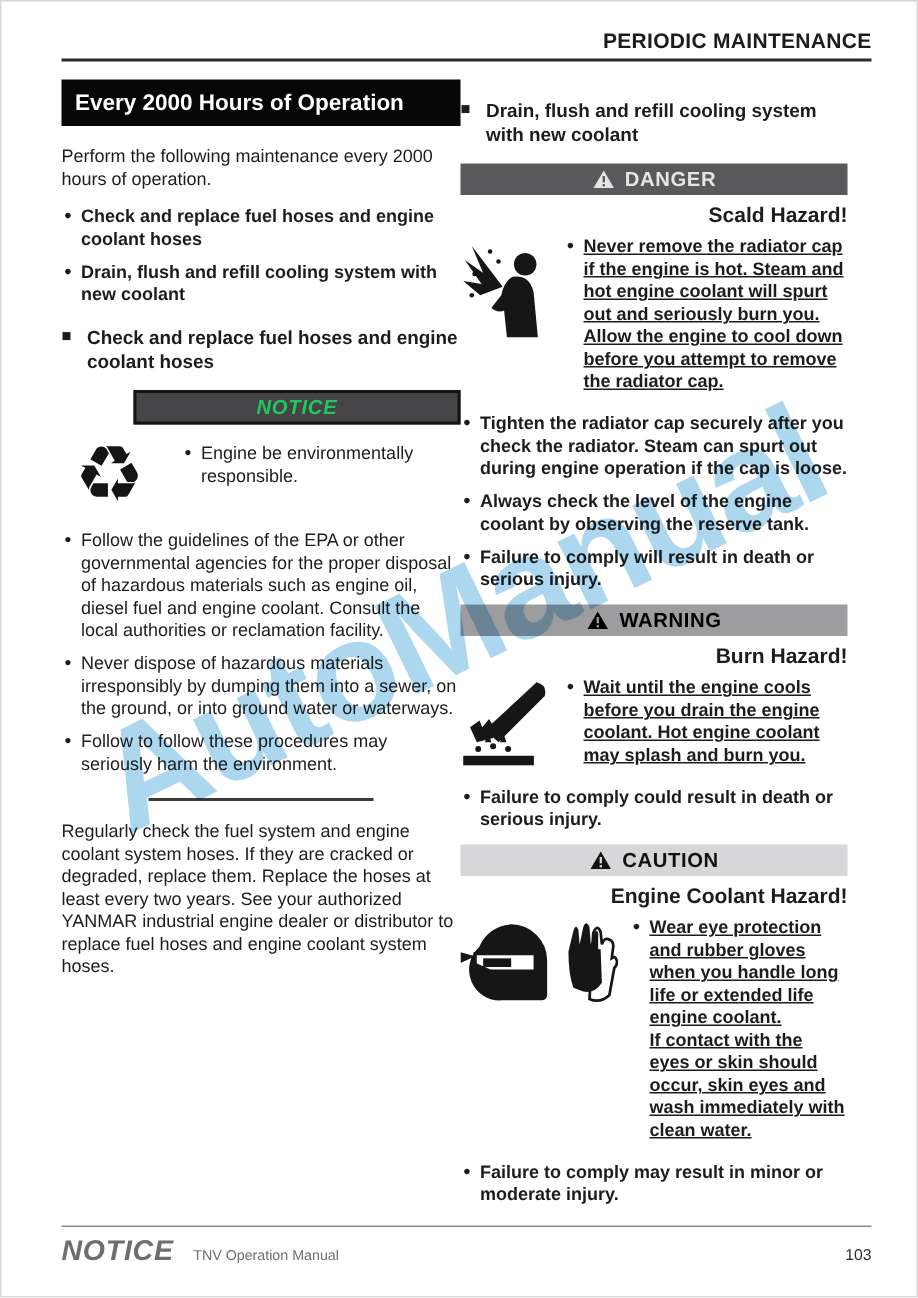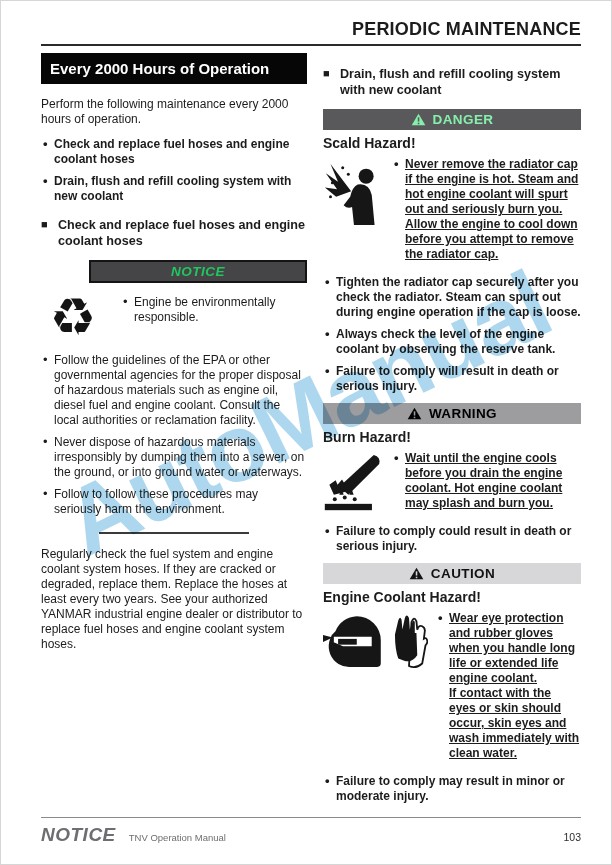--- a/index.html
+++ b/index.html
@@ -11,24 +11,24 @@
   
   .watermark{
     position:absolute;top:358px;left:0;width:612px;text-align:center;
     transform:rotate(-26deg);transform-origin:center;
     font-size:95px;font-weight:bold;letter-spacing:-2px;white-space:nowrap;
     color:rgba(142,199,232,0.72);mix-blend-mode:multiply;
     z-index:3;pointer-events:none;
   }
   
   .header{position:absolute;top:18px;left:40px;right:30px;z-index:1;}
-  .header-title{text-align:right;font-weight:bold;font-size:18px;letter-spacing:.2px;}
+  .header-title{text-align:right;font-weight:bold;font-size:14px;letter-spacing:.2px;}
   .header-rule{margin-top:4px;border-top:2px solid #2a2a2a;}
   
-  .columns{position:absolute;top:52px;left:40px;right:30px;display:flex;gap:16px;z-index:1;}
+  .columns{position:absolute;top:52px;left:40px;right:30px;display:flex;gap:0;z-index:1;}
   .col-left{width:266px;flex:0 0 266px;}
   .col-right{width:258px;flex:0 0 258px;}
   
   p{margin:0;font-size:12px;line-height:1.25;}
   ul{list-style:none;margin:0;padding:0;}
   li.bullet{position:relative;padding-left:13px;margin-bottom:7px;font-size:12px;line-height:1.25;}
   li.bullet::before{content:"\2022";position:absolute;left:2px;top:-1px;font-size:13px;}
   .bold{font-weight:bold;}
   
   .title-box{background:#060606;color:#fff;font-weight:bold;font-size:15px;
@@ -41,27 +41,27 @@
     font-weight:bold;font-style:italic;font-size:13.5px;padding:2px 0;margin-bottom:8px;
     letter-spacing:.5px;margin-left:48px;}
   .notice-row{display:flex;align-items:flex-start;gap:16px;margin:4px 0 10px;}
   .recycle-wrap{flex:0 0 64px;text-align:center;}
   .recycle-wrap::before{content:"\267B";font-size:52px;line-height:1;color:#141414;display:block;}
   .notice-row .nr-text{padding-top:4px;}
   .divider-short{width:150px;border-top:2px solid #3a3a3a;margin:15px auto 13px;}
   
   .hazard-bar{display:flex;justify-content:center;align-items:center;gap:7px;
     font-weight:bold;font-size:13.5px;padding:3px 0;margin:9px 0 5px;letter-spacing:.4px;}
-  .danger-bar{--bar:#59595b;background:var(--bar);color:#86efac;margin-top:6px;}
+  .danger-bar{--bar:#59595b;background:var(--bar);color:#e5e5e5;margin-top:6px;}
   .warning-bar{--bar:#9d9da0;background:var(--bar);color:#000000;}
   .caution-bar{--bar:#d7d7d9;background:var(--bar);color:#121212;}
   .tri{width:15px;height:13px;}
   .tri path{fill:currentColor;}
   .hazard-bar .excl{fill:var(--bar);}
-  .hazard-title{text-align:left;font-weight:bold;font-size:14px;margin:3px 0 6px;}
+  .hazard-title{text-align:right;font-weight:bold;font-size:14px;margin:3px 0 6px;}
   .hazard-row{display:flex;gap:7px;margin-bottom:6px;}
   .hazard-icons{flex:0 0 62px;display:flex;align-items:flex-start;gap:3px;padding-top:2px;}
   .hazard-icons.wide{flex:0 0 106px;}
   .hazard-row ul{flex:1;text-decoration:underline;}
   .hazard-row li.bullet{font-weight:bold;}
   .hz-bullets li.bullet{font-weight:bold;}
   .picto{display:block;}
   
   .footer{position:absolute;left:40px;right:30px;bottom:18px;z-index:1;}
   .footer-rule{border-top:1.5px solid #8a8a8a;margin-bottom:6px;}

